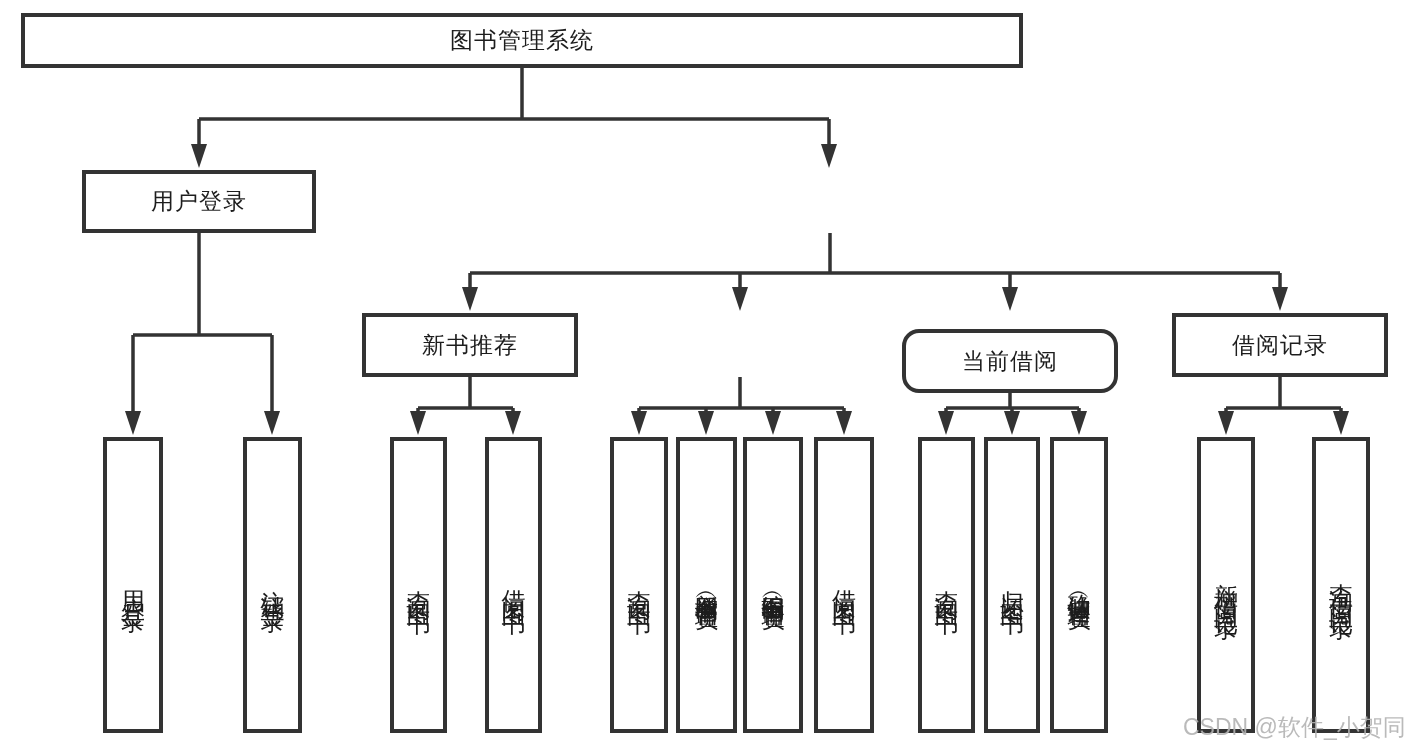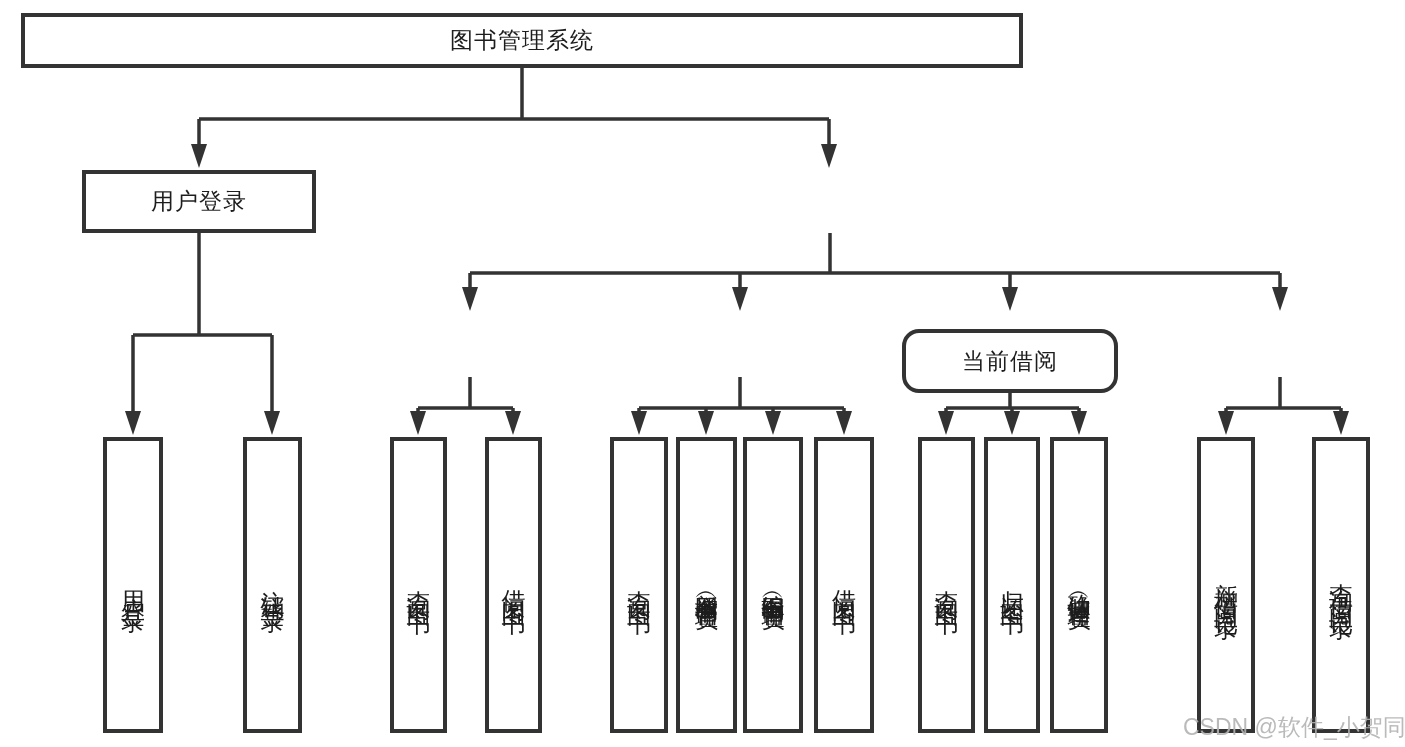--- a/index.html
+++ b/index.html
@@ -126,22 +126,28 @@
   </svg>
 
   <div class="node h-node n-root">
     <span>图书管理系统</span>
   </div>
 
   <div class="node h-node n-user">
     <span>用户登录</span>
   </div>
 
+  <div class="node h-node n-rec">
+    <span>新书推荐</span>
+  </div>
   <div class="node h-node n-current">
     <span>当前借阅</span>
+  </div>
+  <div class="node h-node n-records">
+    <span>借阅记录</span>
   </div>
 
   <div class="node leaf l1">
     <span class="vtext">用户登录</span>
   </div>
   <div class="node leaf l2">
     <span class="vtext">注销登录</span>
   </div>
 
   <div class="node leaf l3">

